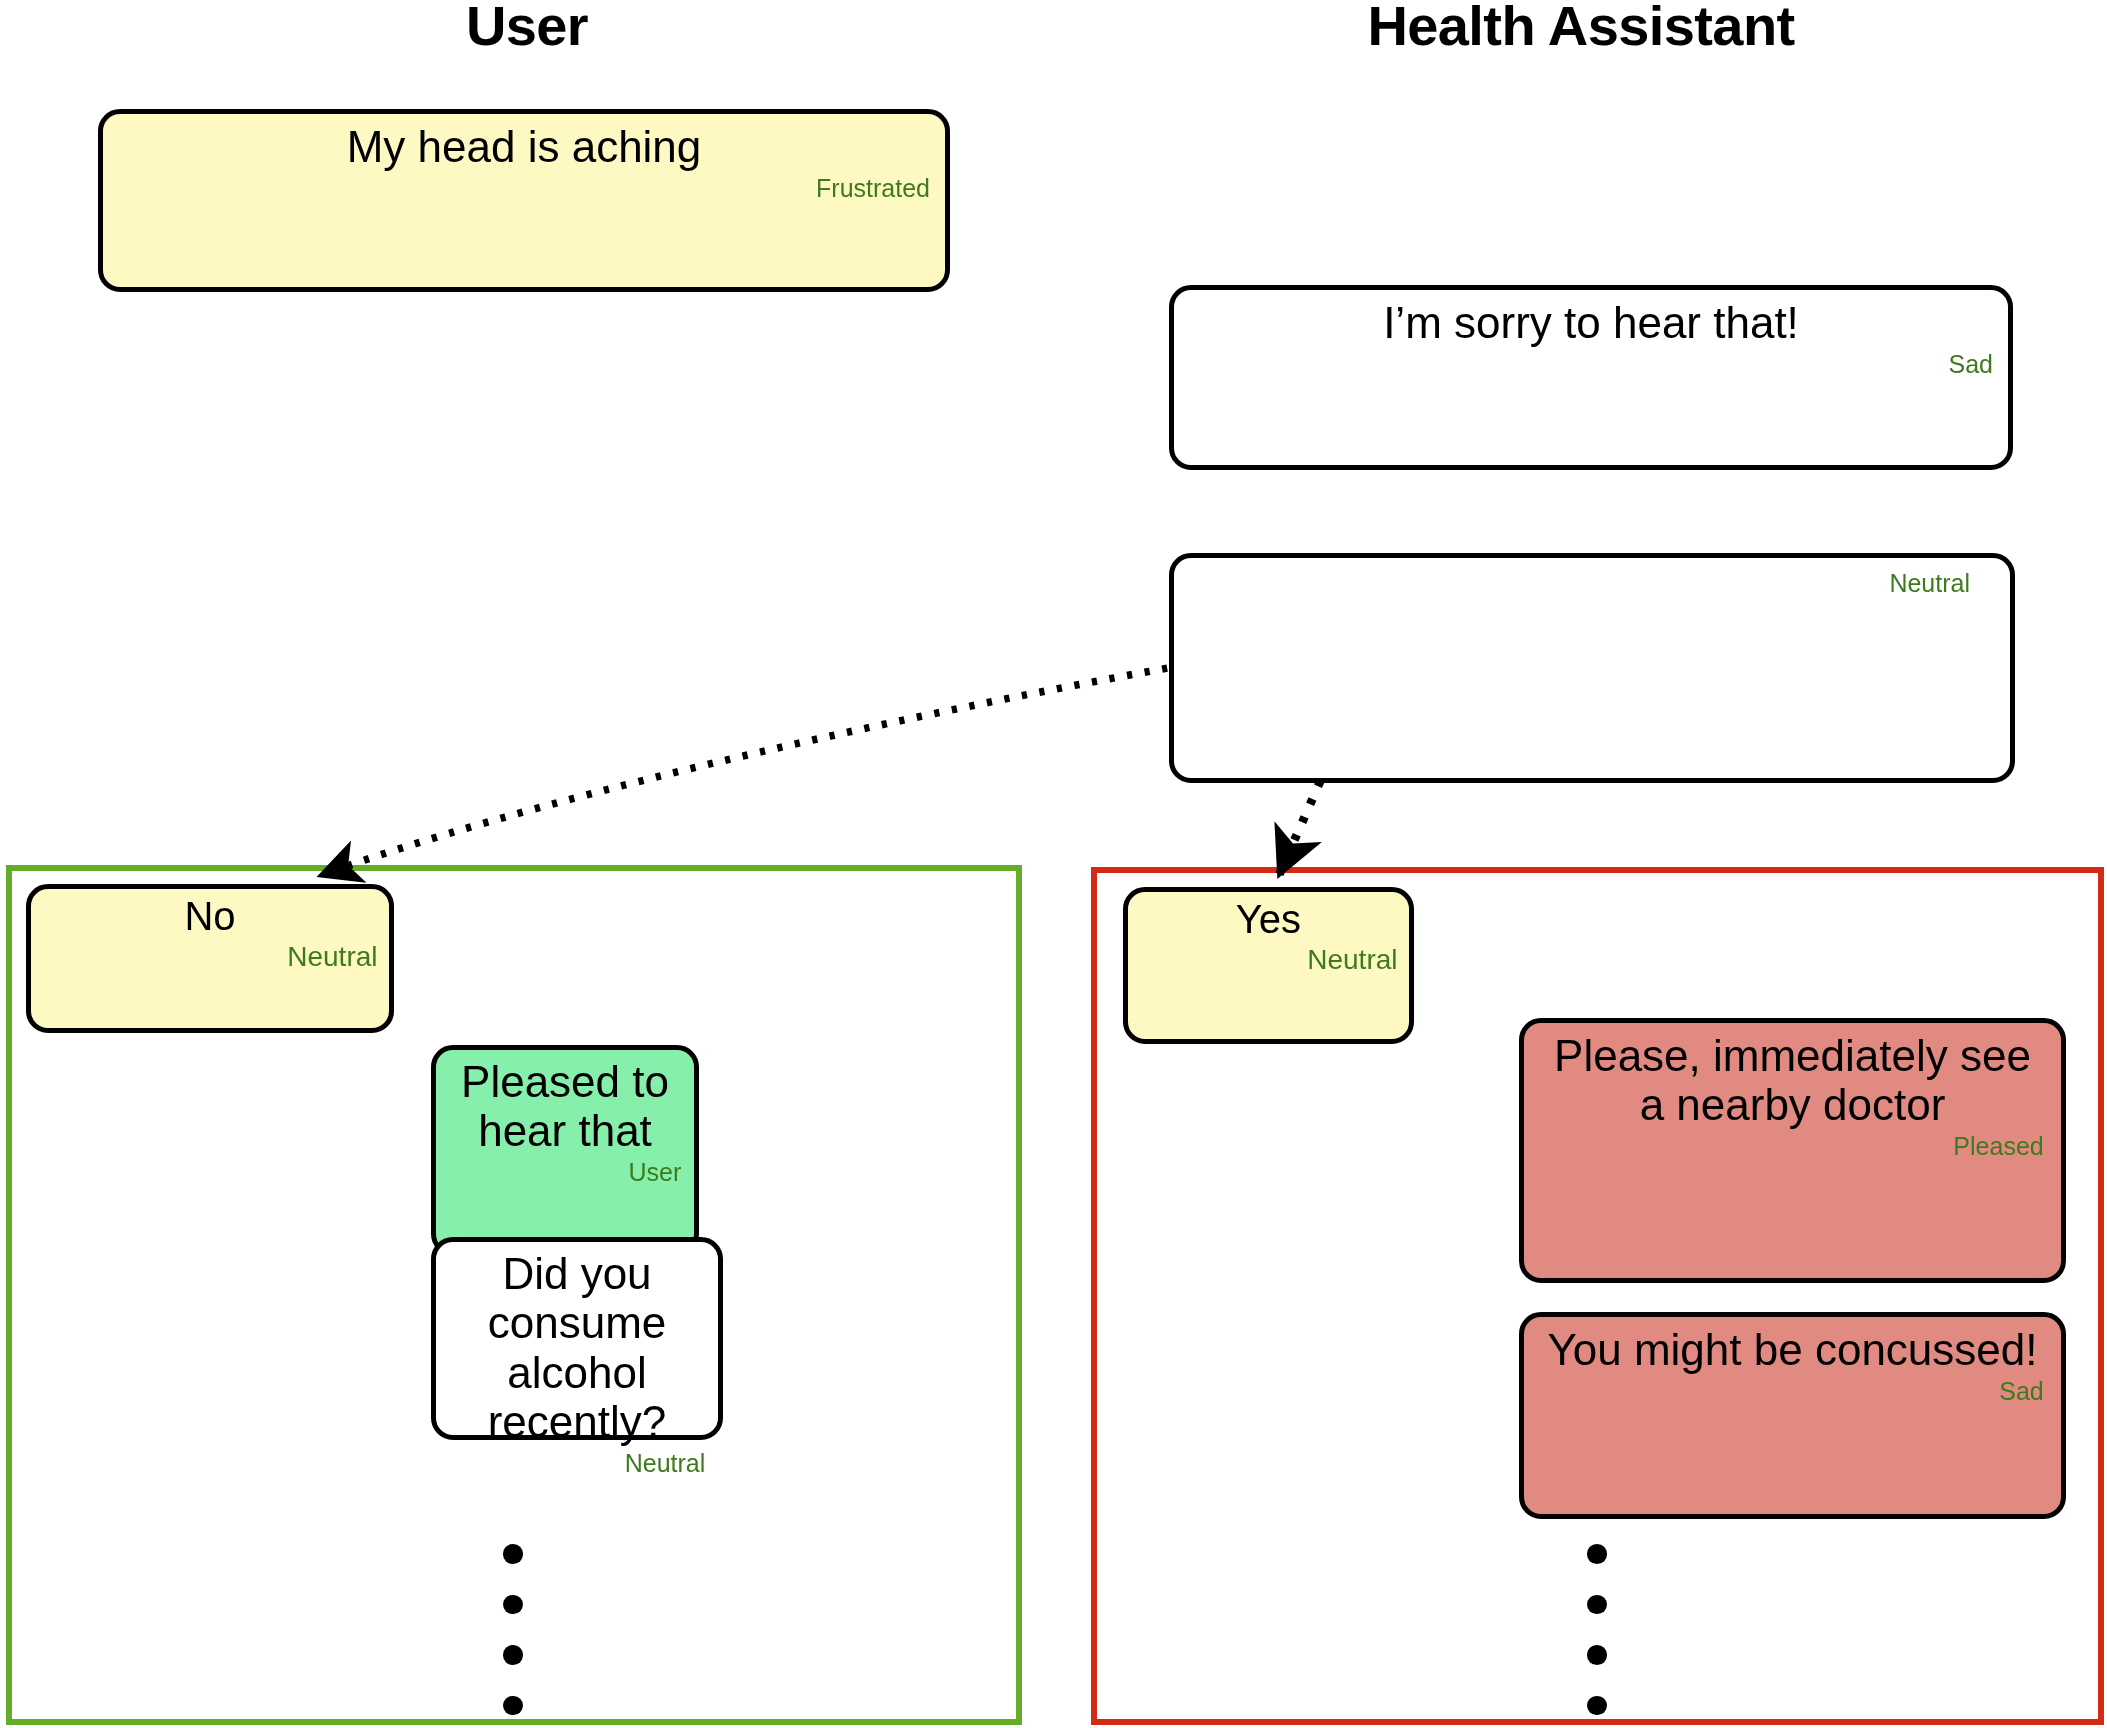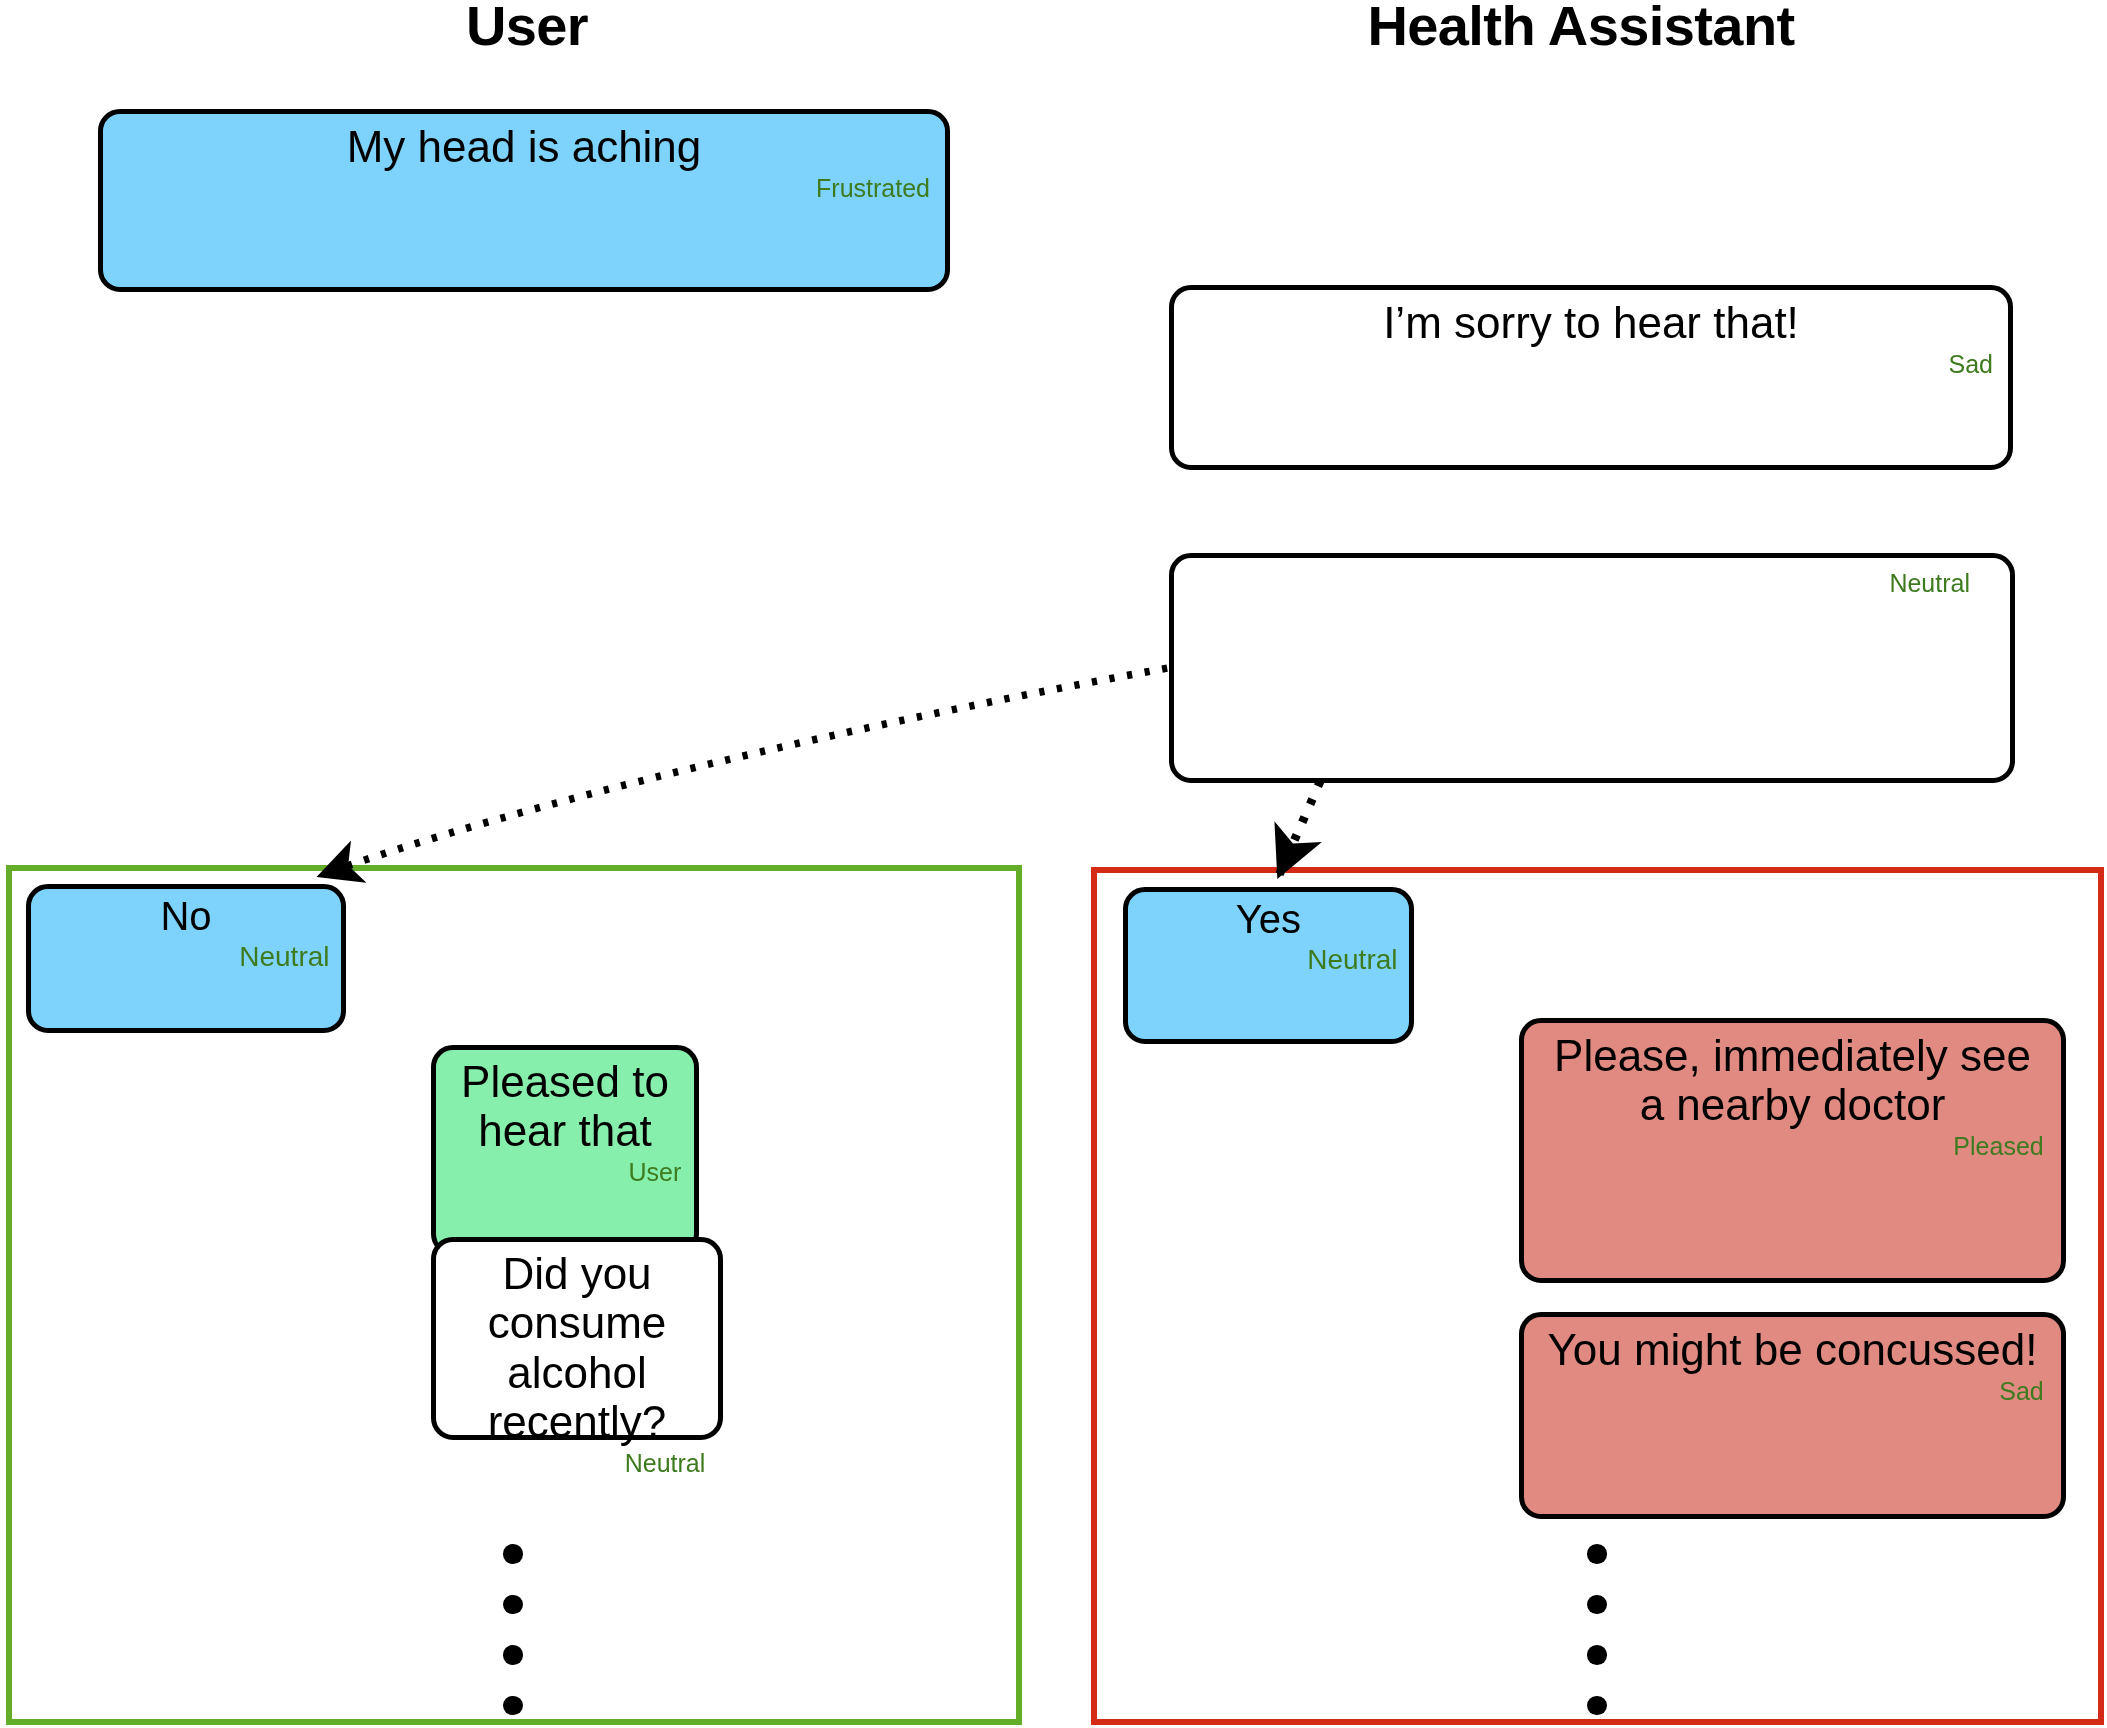--- a/index.html
+++ b/index.html
@@ -10,21 +10,21 @@
               line-height:1;white-space:nowrap;letter-spacing:-0.6px;}
   #hdr-user{left:0;top:-2.3px;width:1054px;text-align:center;}
   #hdr-assistant{left:1054px;top:-2.3px;width:1054px;text-align:center;}
 
   .bubble{position:absolute;box-sizing:border-box;border:5.2px solid #000;
           border-radius:22px;background:#fff;padding:8px 15px;}
   .bubble .msg{font-size:44px;line-height:1.12;text-align:center;
                color:#000;font-weight:400;}
   .bubble .emo{font-size:25px;line-height:1.05;text-align:right;
                color:#3E7A1E;font-weight:400;margin-top:3.5px;}
-  .bubble.gray{background:#7dd3fc;}
+  .bubble.gray{background:#fef9c3;}
   .bubble.happy{background:#86efac;}
   .bubble.alert{background:#E08A82;}
   .bubble.small .msg{font-size:40px;}
   .bubble.small .emo{font-size:28px;}
 
   .panel{position:absolute;box-sizing:border-box;background:transparent;}
   #panel-green{left:5.8px;top:865px;width:1016px;height:860px;
                border:6.3px solid #64AD28;}
   #panel-red{left:1091px;top:867px;width:1013px;height:858px;
              border:6.3px solid #D42A16;}
@@ -52,21 +52,21 @@
   <div class="emo">Sad</div>
 </div>
 
 <div class="bubble" style="left:1169px;top:553px;width:846px;height:230px;padding-left:40px;padding-right:40px;">
   <div class="emo">Neutral</div>
 </div>
 
 <div class="panel" id="panel-green"></div>
 <div class="panel" id="panel-red"></div>
 
-<div class="bubble gray small" style="left:26px;top:884px;width:320px;height:149px;padding:4.6px 11.5px;">
+<div class="bubble gray small" style="left:26px;top:884px;width:368px;height:149px;padding:4.6px 11.5px;">
   <div class="msg">No</div>
   <div class="emo">Neutral</div>
 </div>
 
 <div class="bubble happy" style="left:431px;top:1045px;width:268px;height:211px;padding:7px 12.7px;">
   <div class="msg">Pleased to hear that</div>
   <div class="emo">User</div>
 </div>
 
 <div class="bubble" style="left:431px;top:1237px;width:292px;height:203px;padding:7px 12.7px;">

